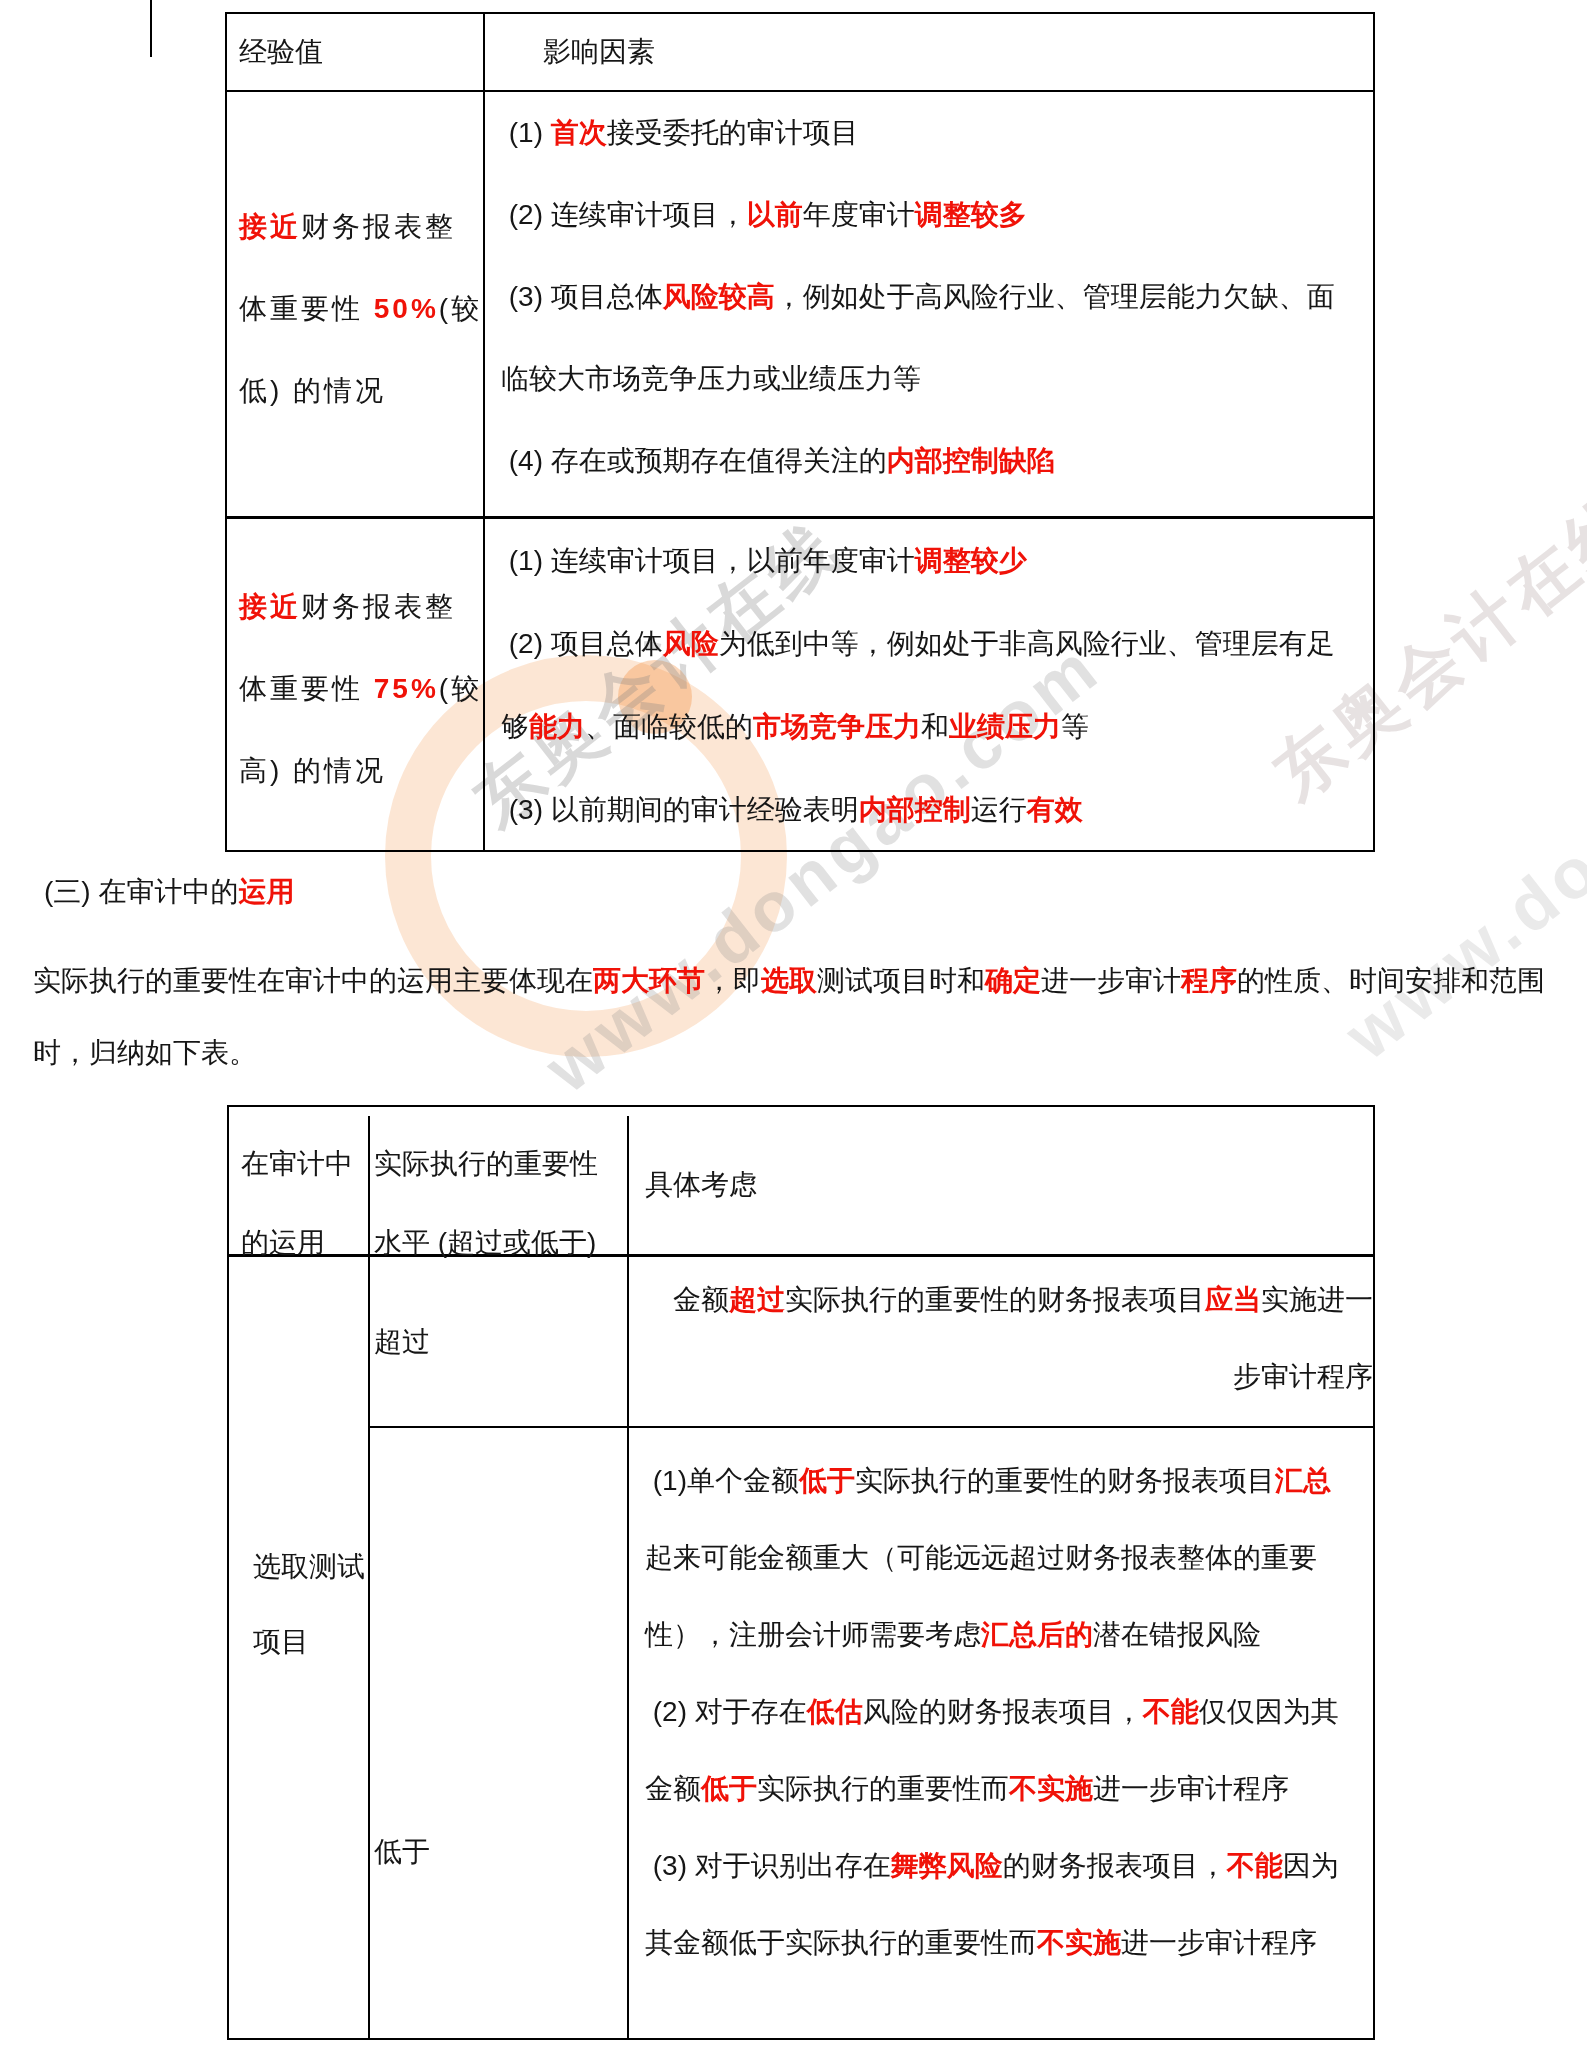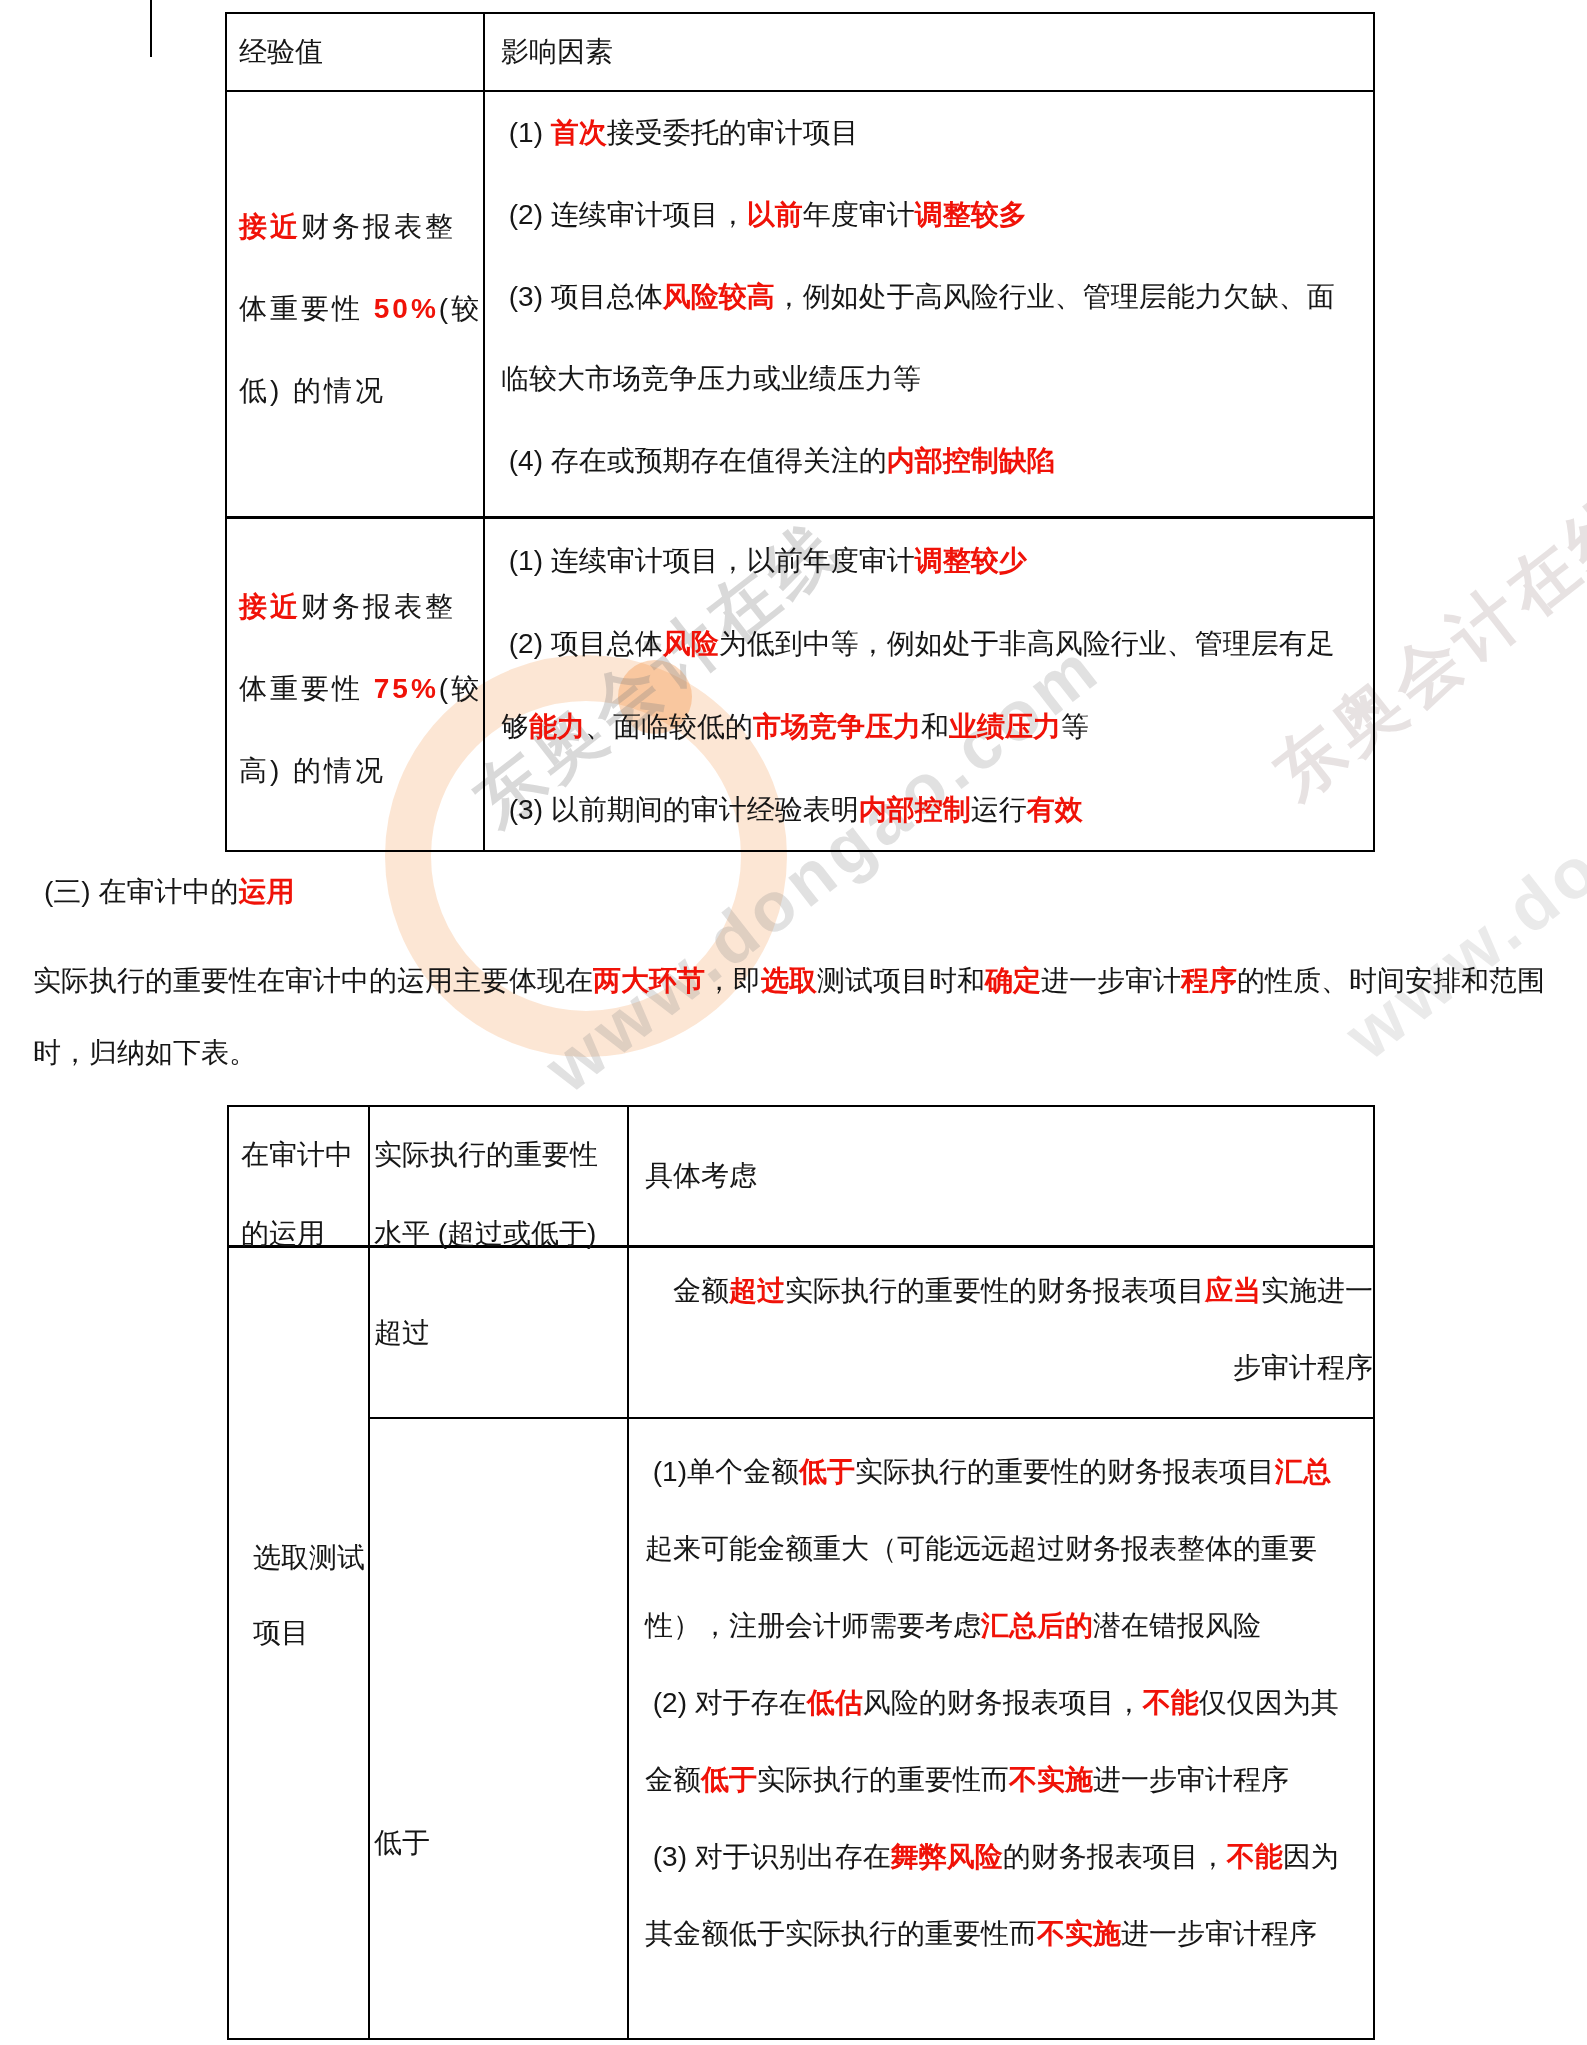--- a/index.html
+++ b/index.html
@@ -23,40 +23,40 @@
   .wm-d{left:1330px;top:1012px;font-size:70px;color:rgba(150,150,150,.20);transform:rotate(-38deg);}
   
   .stub{position:absolute;left:150px;top:0;width:2px;height:57px;background:#000;z-index:1;}
   
   .ln{white-space:pre;}
   .rd{color:#f01208;font-weight:700;}
   
   .t1{position:absolute;left:225px;top:12px;width:1150px;height:840px;border:2px solid #000;
       box-sizing:border-box;display:flex;flex-direction:column;z-index:1;background:transparent;}
   .t1 .trow{display:flex;min-height:0;}
-  .t1 .hrow{height:78px;border-bottom:2px solid #000;box-sizing:border-box;}
+  .t1 .hrow{height:78px;border-bottom:2px solid #000;box-sizing:border-box;gap:42px;}
   .t1 .brow1{height:427px;border-bottom:3px solid #000;box-sizing:border-box;}
   .t1 .brow2{flex:1;}
   .t1 .c1{width:258px;border-right:2px solid #000;box-sizing:border-box;padding-left:12px;}
   .t1 .c2{flex:1;padding-left:16px;}
   .t1 .hrow .c1,.t1 .hrow .c2{display:flex;align-items:center;}
   .t1 .brow1 .c2 .ln{line-height:82px;}
   .t1 .brow1 .c2{}
   .t1 .brow1 .c1{padding-top:94px;}
   .t1 .brow1 .c1 .ln,.t1 .brow2 .c1 .ln{line-height:82px;letter-spacing:3px;}
   .t1 .brow2 .c2 .ln{line-height:83px;}
   .t1 .brow2 .c1{padding-top:47px;}
   
   .heading{position:absolute;left:44px;top:873px;z-index:1;white-space:pre;}
   .para{position:absolute;left:33px;top:945px;width:1545px;z-index:1;}
   .para .ln{line-height:72px;}
   
   .t2{position:absolute;left:227px;top:1105px;width:1148px;height:935px;border:2px solid #000;
       box-sizing:border-box;display:flex;flex-direction:column;z-index:1;}
-  .t2 .h2row{height:141px;border-bottom:3px solid #000;box-sizing:border-box;display:flex;}
+  .t2 .h2row{height:141px;border-bottom:3px solid #000;box-sizing:border-box;display:flex;margin-top:9px;}
   .t2 .d1{width:141px;border-right:2px solid #000;box-sizing:border-box;padding-left:12px;}
   .t2 .d2{width:259px;border-right:2px solid #000;box-sizing:border-box;padding-left:4px;}
   .t2 .d3{flex:1;padding-left:16px;}
   .t2 .h2row .d1,.t2 .h2row .d2{padding-top:8px;}
   .t2 .h2row .ln{line-height:79px;}
   .t2 .h2row .d3{display:flex;align-items:center;}
   .t2 .body2{flex:1;display:flex;min-height:0;}
   .t2 .catcell{padding-top:272px;padding-left:24px;}
   .t2 .catcell .ln{line-height:75px;}
   .t2 .rows2{flex:1;display:flex;flex-direction:column;min-height:0;}

